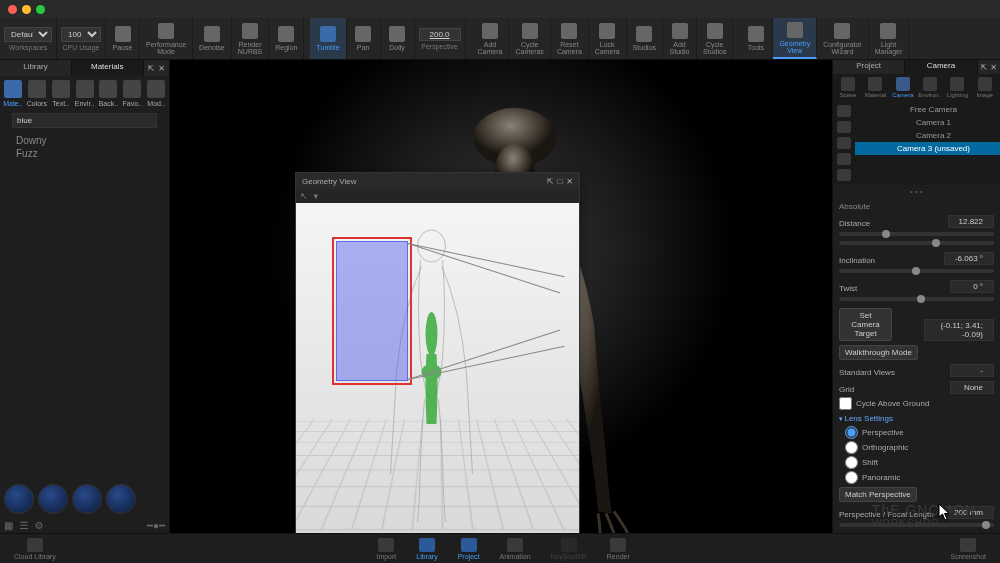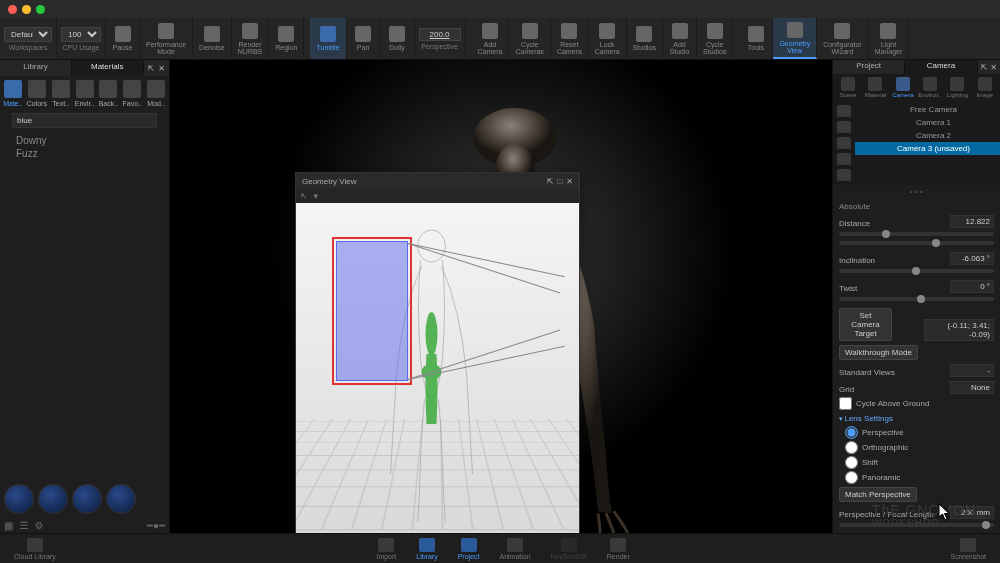--- a/index.html
+++ b/index.html
@@ -77,21 +77,21 @@
 .right-subtab .ico { width: 14px; height: 14px; background: #3a3a3a; border-radius: 2px; margin-bottom: 1px; }
 .right-subtab.active { color: #4a9eff; } .right-subtab.active .ico { background: #3a5a8a; }
 .cam-list { background: #1a1a1a; padding: 2px 0; }
 .cam-item { padding: 2px 6px 2px 18px; cursor: pointer; color: #999; }
 .cam-item.sel { background: #0369a1; color: #fff; }
 .side-icons { display: flex; flex-direction: column; gap: 4px; padding: 4px; align-items: center; background: #1a1a1a; }
 .side-icons span { width: 14px; height: 12px; background: #3a3a3a; border-radius: 2px; cursor: pointer; }
 .props { padding: 4px 6px; overflow-y: auto; flex: 1; }
 .row { display: flex; align-items: flex-end; justify-content: space-between; padding: 2px 0; }
 .row .lab { color: #aaa; }
-.row .val { background: #2a2a2a; border: 1px solid #333; color: #ccc; padding: 1px 3px; min-width: 44px; text-align: right; font-size: 8px; }
+.row .val { background: #2a2a2a; border: 1px solid #333; color: #ccc; padding: 1px 10px; min-width: 44px; text-align: right; font-size: 8px; }
 .slider { height: 4px; background: #333; margin: 2px 0 5px 0; position: relative; border-radius: 2px; }
 .slider .knob { position: absolute; width: 8px; height: 8px; background: #888; border-radius: 50%; top: -2px; }
 .btn { background: #333; border: 1px solid #444; color: #ccc; padding: 2px 5px; cursor: pointer; font-size: 8px; border-radius: 2px; }
 .section { color: #6af; padding: 3px 0 2px 0; font-size: 8px; cursor: pointer; }
 .section::before { content: "▾ "; color: #6af; font-size: 7px; }
 .radio { display: flex; align-items: center; gap: 4px; padding: 1px 0 1px 6px; }
 .radio input { accent-color: #4a9eff; margin: 0; }
 .chk { display: flex; align-items: center; gap: 4px; padding: 1px 0; }
 .chk input { margin: 0; accent-color: #4a9eff; }
 

